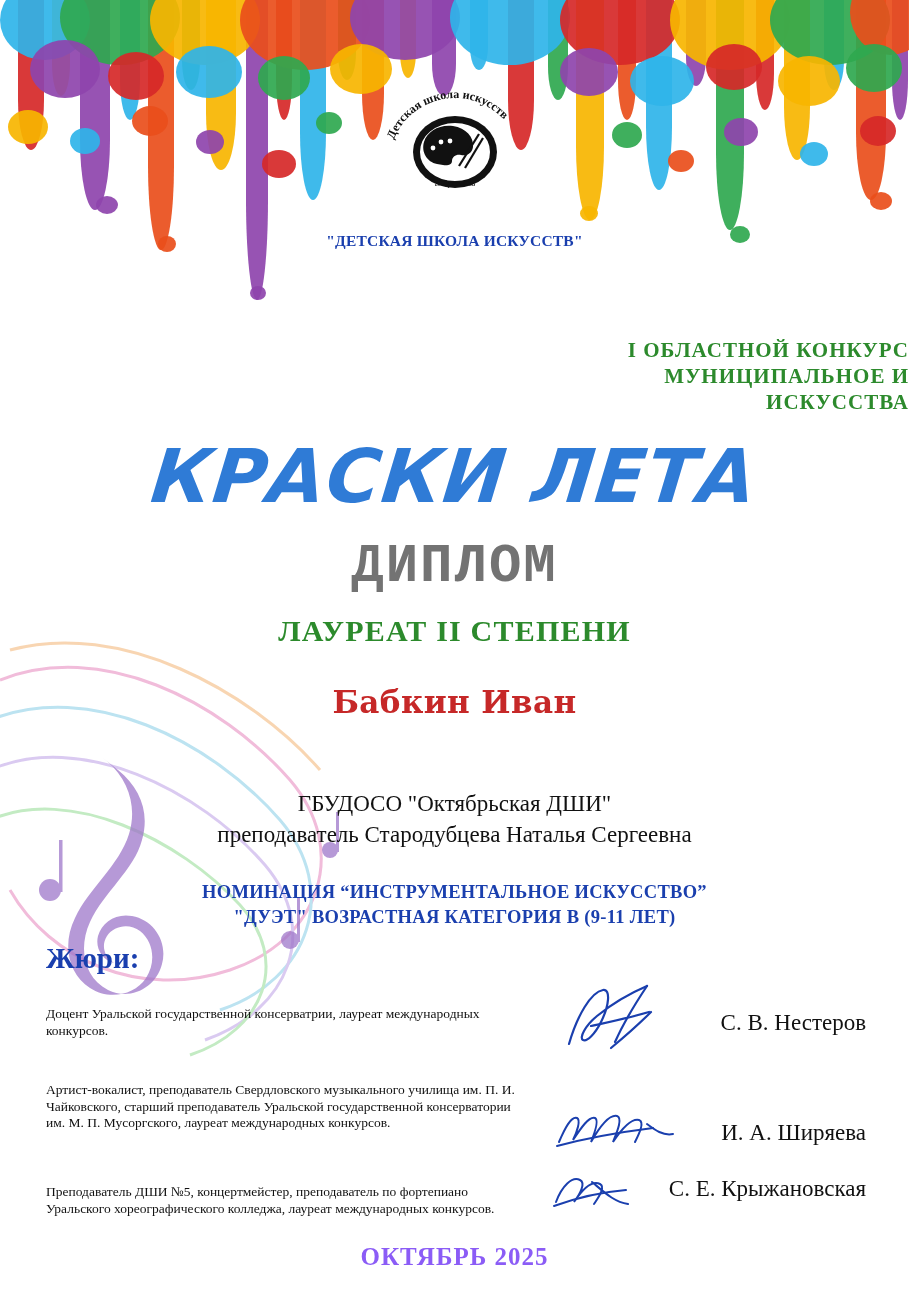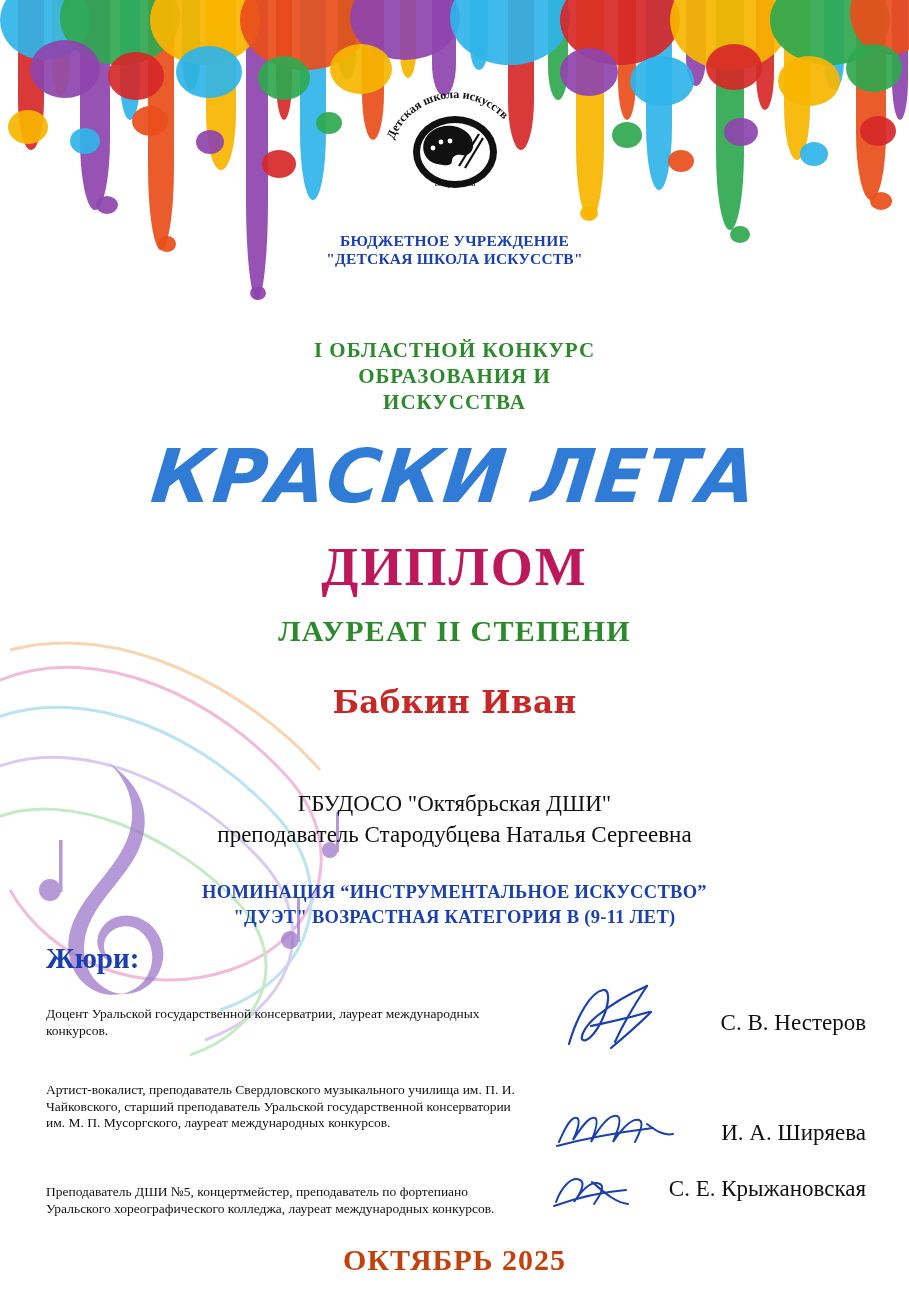--- a/index.html
+++ b/index.html
@@ -82,36 +82,37 @@
     letter-spacing: 0.2px;
   }
   .contest {
     top: 337px;
     color: #2c8a2c;
     font-family: "Liberation Serif", serif;
     font-weight: bold;
     font-size: 21px;
     line-height: 26px;
     letter-spacing: 1px;
+    text-align: right;
   }
   .title-krasky {
     top: 437px;
     color: #2f7bd6;
     font-family: "DejaVu Sans", sans-serif;
     font-weight: bold;
     font-style: italic;
     font-size: 74px;
     line-height: 78px;
     letter-spacing: 1px;
     transform: skewX(-6deg);
   }
   .diplom {
     top: 537px;
-    color: #be185d;
-    font-family: Liberation Serif, serif;
+    color: #737373;
+    font-family: Liberation Mono, monospace;
     font-weight: bold;
     font-size: 54px;
     line-height: 60px;
     letter-spacing: 2px;
   }
   .laureat {
     top: 614px;
     color: #2c8a2c;
     font-family: "Liberation Serif", serif;
     font-weight: bold;
@@ -139,24 +140,24 @@
     top: 880px;
     color: #1a3fae;
     font-family: "Liberation Serif", serif;
     font-weight: bold;
     font-size: 18.5px;
     line-height: 25px;
     letter-spacing: 0.3px;
   }
   .month {
     top: 1243px;
-    color: #c2410c;
-    font-family: "Liberation Serif", serif;
-    font-weight: bold;
-    font-size: 30px;
+    color: #8b5cf6;
+    font-family: "Liberation Serif", serif;
+    font-weight: bold;
+    font-size: 25px;
     letter-spacing: 1px;
   }
 
   .jury-label {
     position: absolute;
     left: 46px;
     top: 942px;
     color: #1a3fae;
     font-family: "Liberation Serif", serif;
     font-weight: bold;
@@ -317,27 +318,26 @@
 
       <g stroke="#111" stroke-width="2.2">
         <line x1="84" y1="88" x2="104" y2="56"></line>
         <line x1="90" y1="90" x2="108" y2="60"></line>
       </g>
       <text x="80" y="108" text-anchor="middle" font-family="Liberation Serif, serif" font-size="9" font-style="italic" fill="#111">г. Арамиль</text>
     </svg>
   </div>
 
   <div class="center-col org">
-    <div>БЮДЖЕТНОЕ УЧРЕЖДЕНИЕ</div>
     <div>"ДЕТСКАЯ ШКОЛА ИСКУССТВ"</div>
   </div>
 
   <div class="center-col contest">
     <div>I ОБЛАСТНОЙ КОНКУРС</div>
-    <div>ОБРАЗОВАНИЯ И</div>
+    <div>МУНИЦИПАЛЬНОЕ И</div>
     <div>ИСКУССТВА</div>
   </div>
 
   <div class="center-col title-krasky">КРАСКИ ЛЕТА</div>
 
   <div class="center-col diplom">ДИПЛОМ</div>
 
   <div class="center-col laureat">ЛАУРЕАТ II СТЕПЕНИ</div>
 
   <div class="center-col winners">

